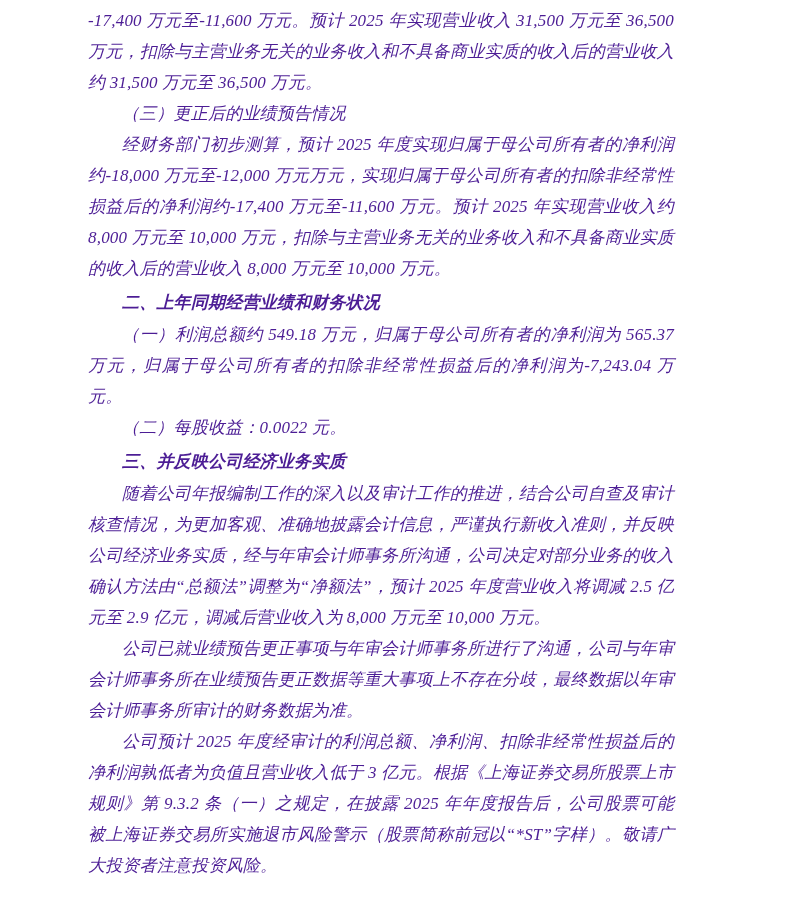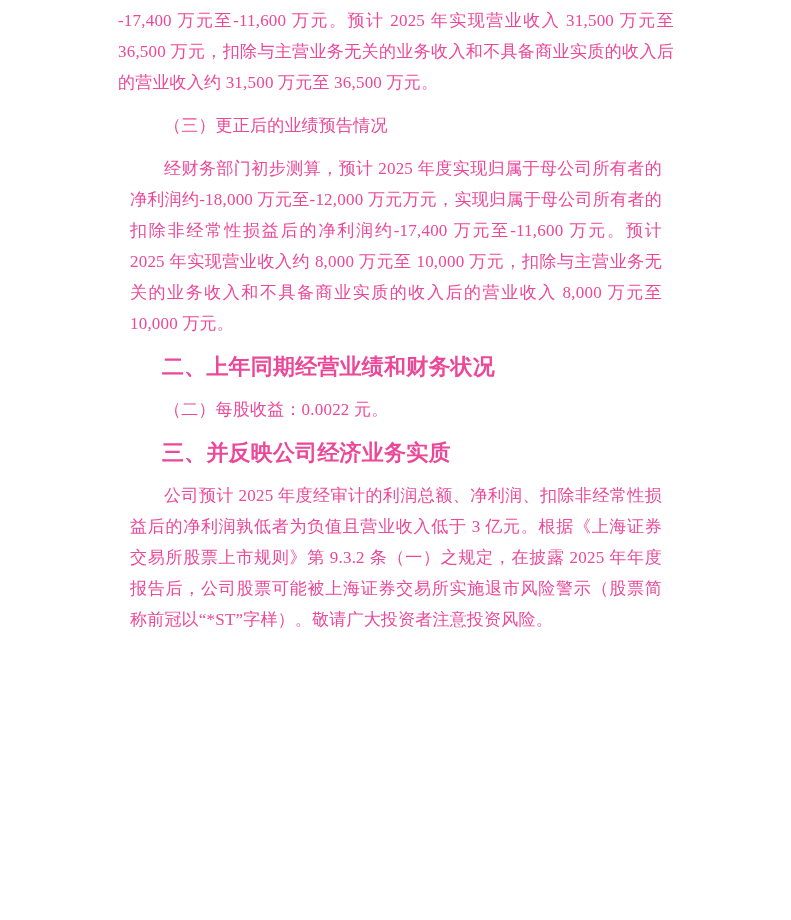--- a/index.html
+++ b/index.html
@@ -12,64 +12,68 @@
     width: 791px;
     height: 920px;
     background: #ffffff;
     overflow: hidden;
     box-sizing: border-box;
   }
   .content {
     box-sizing: border-box;
     width: 100%;
     height: 100%;
-    padding: 5px 117px 0 118px;
+    padding: 5px 117px 0 88px;
     font-family: "Liberation Serif", "DejaVu Serif", serif;
     font-size: 17px;
     line-height: 31px;
-    color: #ec4899;
+    color: #4c1d95;
     text-align: justify;
     letter-spacing: 0.2px;
+    font-style: italic;
   }
   p.para {
-    margin: 12px;
+    margin: 0;
     text-indent: 2em;
   }
   p.para-cont {
     margin: 0;
     text-indent: 0;
   }
   h2.section-heading {
     margin: 3px 0 1px 0;
     font-family: "Liberation Sans", "DejaVu Sans", sans-serif;
-    font-size: 22px;
+    font-size: 17px;
     font-weight: bold;
     line-height: 31px;
     text-indent: 2em;
     text-align: left;
   }
 </style>
 </head>
 <body>
 
 <div class="page">
   <div class="content">
 
     <p class="para-cont">-17,400 万元至-11,600 万元。预计 2025 年实现营业收入 31,500 万元至 36,500 万元，扣除与主营业务无关的业务收入和不具备商业实质的收入后的营业收入约 31,500 万元至 36,500 万元。</p>
 
     <p class="para">（三）更正后的业绩预告情况</p>
 
     <p class="para">经财务部门初步测算，预计 2025 年度实现归属于母公司所有者的净利润约-18,000 万元至-12,000 万元万元，实现归属于母公司所有者的扣除非经常性损益后的净利润约-17,400 万元至-11,600 万元。预计 2025 年实现营业收入约 8,000 万元至 10,000 万元，扣除与主营业务无关的业务收入和不具备商业实质的收入后的营业收入 8,000 万元至 10,000 万元。</p>
 
     <h2 class="section-heading">二、上年同期经营业绩和财务状况</h2>
 
+    <p class="para">（一）利润总额约 549.18 万元，归属于母公司所有者的净利润为 565.37 万元，归属于母公司所有者的扣除非经常性损益后的净利润为-7,243.04 万元。</p>
 
     <p class="para">（二）每股收益：0.0022 元。</p>
 
     <h2 class="section-heading">三、并反映公司经济业务实质</h2>
 
+    <p class="para">随着公司年报编制工作的深入以及审计工作的推进，结合公司自查及审计核查情况，为更加客观、准确地披露会计信息，严谨执行新收入准则，并反映公司经济业务实质，经与年审会计师事务所沟通，公司决定对部分业务的收入确认方法由“总额法”调整为“净额法”，预计 2025 年度营业收入将调减 2.5 亿元至 2.9 亿元，调减后营业收入为 8,000 万元至 10,000 万元。</p>
 
+    <p class="para">公司已就业绩预告更正事项与年审会计师事务所进行了沟通，公司与年审会计师事务所在业绩预告更正数据等重大事项上不存在分歧，最终数据以年审会计师事务所审计的财务数据为准。</p>
 
 
     <p class="para">公司预计 2025 年度经审计的利润总额、净利润、扣除非经常性损益后的净利润孰低者为负值且营业收入低于 3 亿元。根据《上海证券交易所股票上市规则》第 9.3.2 条（一）之规定，在披露 2025 年年度报告后，公司股票可能被上海证券交易所实施退市风险警示（股票简称前冠以“*ST”字样）。敬请广大投资者注意投资风险。</p>
 
   </div>
 </div>
 
 </body></html>

